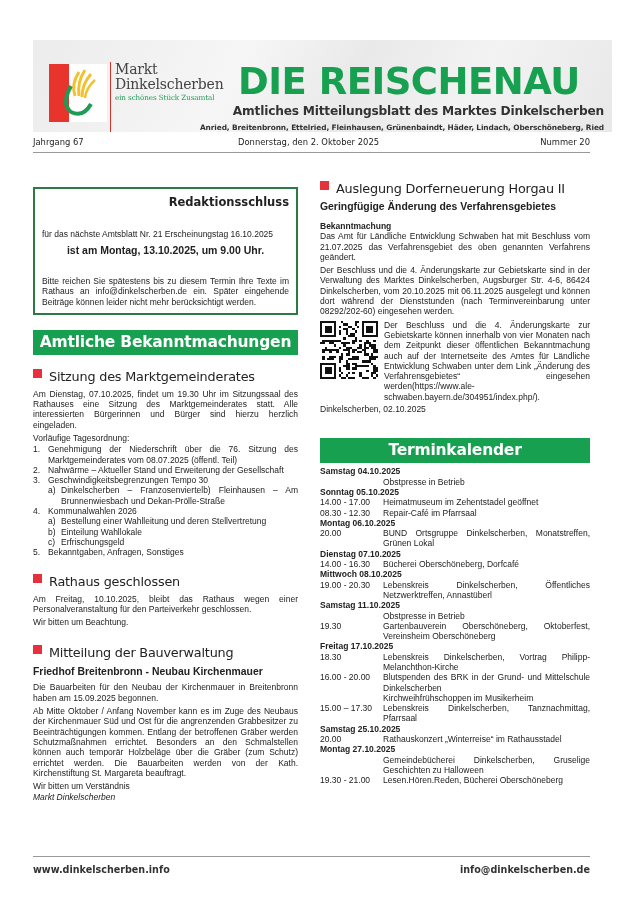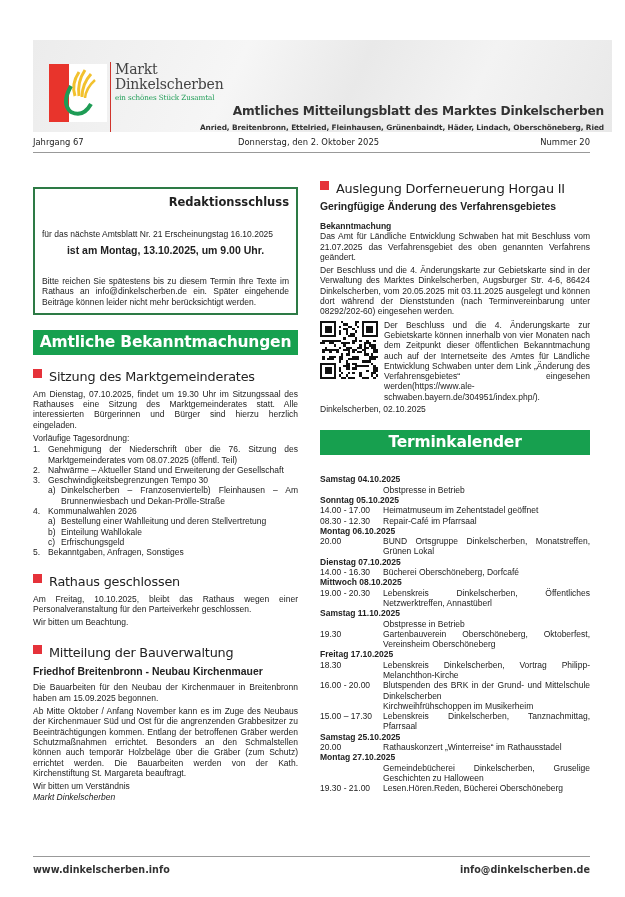--- a/index.html
+++ b/index.html
@@ -27,41 +27,41 @@
   .col-left { position: absolute; left: 33px; top: 163px; width: 265px; }
   .col-right { position: absolute; left: 320px; top: 181px; width: 270px; }
 
   .deadline-box { border: 2px solid #2d7a45; padding: 6px 7px 6px 7px; width: 265px; margin-top: 24px; }
   .deadline-title { text-align: right; font-family: "DejaVu Sans", sans-serif; font-weight: bold; font-size: 11.5px; color: #222; margin-bottom: 3px; }
   .deadline-text { font-size: 8.5px; line-height: 10.2px; text-align: justify; margin-top: 20px; }
   .deadline-date { text-align: center; font-weight: bold; font-size: 10.5px; margin: 5px 0 4px 0; }
 
   .green-banner { background: #17a04f; color: #fff; font-family: "DejaVu Sans", sans-serif; font-weight: bold; font-size: 15.5px; padding: 3px 0 4px 0; text-align: center; letter-spacing: -0.2px; }
   .banner-amtl { margin-top: 15px; width: 265px; }
-  .banner-termin { margin-top: 16px; width: 270px; }
+  .banner-termin { margin-top: 24px; width: 270px; }
 
   .section-head { display: flex; align-items: flex-start; font-family: "DejaVu Sans", sans-serif; font-size: 12.8px; color: #222; margin-top: 14px; margin-bottom: 5px; letter-spacing: -0.2px; }
   .section-head .sq { width: 9px; height: 9px; background: #e5323a; margin-right: 7px; flex: 0 0 auto; }
   .sub-head { font-weight: bold; font-size: 10.4px; margin: 6px 0 5px 0; }
   .p { font-size: 8.5px; line-height: 10.3px; text-align: justify; margin-bottom: 3px; }
   .p-bold { font-weight: bold; font-size: 8.5px; line-height: 10.3px; }
   .p-italic { font-style: italic; font-size: 8.5px; line-height: 10.3px; }
 
   .agenda { font-size: 8.5px; line-height: 10.3px; }
   .agenda-item { display: flex; }
   .agenda-num { width: 15px; flex: 0 0 auto; }
   .agenda-text { flex: 1; text-align: justify; }
   .agenda-sub { display: flex; padding-left: 15px; }
   .agenda-sub .agenda-num { width: 13px; }
 
   .qr-wrap { display: flex; }
   .qr { width: 58px; height: 58px; flex: 0 0 auto; margin-right: 6px; margin-top: 1px; }
   .qr-text { font-size: 8.5px; line-height: 10.3px; text-align: justify; }
 
-  .events { font-size: 8.5px; line-height: 10.3px; margin-top: 19px; }
+  .events { font-size: 8.5px; line-height: 10.3px; margin-top: 3px; }
   .ev-day { font-weight: bold; }
   .ev-row { display: flex; }
   .ev-time { width: 63px; flex: 0 0 auto; white-space: nowrap; }
   .ev-text { flex: 1; text-align: justify; }
 
   .footer-rule { position: absolute; left: 33px; top: 856px; width: 557px; height: 1px; background: #999; }
   .footer-left { position: absolute; left: 33px; top: 864px; font-family: "DejaVu Sans", sans-serif; font-weight: bold; font-size: 9.6px; color: #333; }
   .footer-right { position: absolute; right: 35px; top: 864px; font-family: "DejaVu Sans", sans-serif; font-weight: bold; font-size: 9.6px; color: #333; }
 </style>
 </head>
@@ -76,20 +76,21 @@
     <path d="M42 10 Q33 20 33 33" stroke="#f2c12e" stroke-width="3" fill="none"></path>
     <path d="M46 16 Q37 24 36 34" stroke="#f2c12e" stroke-width="2.5" fill="none"></path>
     <path d="M22 22 Q12 40 22 48 Q34 54 42 40" stroke="#1e9c55" stroke-width="4" fill="none"></path>
   </svg>
   <div class="logo-divider"></div>
   <div class="logo-text">
     <div class="logo-line1">Markt</div>
     <div class="logo-line2">Dinkelscherben</div>
     <div class="logo-tag">ein schönes Stück Zusamtal</div>
   </div>
+  <div class="title-main">DIE REISCHENAU</div>
   <div class="title-sub">Amtliches Mitteilungsblatt des Marktes Dinkelscherben</div>
   <div class="title-places">Anried, Breitenbronn, Ettelried, Fleinhausen, Grünenbaindt, Häder, Lindach, Oberschöneberg, Ried</div>
 </div>
 
 <div class="issue-bar">
   <span style="left:0">Jahrgang 67</span>
   <span style="left:205px">Donnerstag, den 2. Oktober 2025</span>
   <span style="right:0">Nummer 20</span>
 </div>
 <div class="issue-rule"></div>
@@ -168,21 +169,21 @@
 </div>
 
 <div class="col-right">
   <div class="section-head" style="margin-top:0">
     <span class="sq"></span>
     <span>Auslegung Dorferneuerung Horgau II</span>
   </div>
   <div class="sub-head" style="margin-top:4px;margin-bottom:9px">Geringfügige Änderung des Verfahrensgebietes</div>
   <div class="p-bold">Bekanntmachung</div>
   <div class="p">Das Amt für Ländliche Entwicklung Schwaben hat mit Beschluss vom 21.07.2025 das Verfahrensgebiet des oben genannten Verfahrens geändert.</div>
-  <div class="p">Der Beschluss und die 4. Änderungskarte zur Gebietskarte sind in der Verwaltung des Marktes Dinkelscherben, Augsburger Str. 4-6, 86424 Dinkelscherben, vom 20.05.2025 mit 03.11.2025 ausgelegt und können dort während der Dienststunden (nach Terminvereinbarung unter 08292/202-60) eingesehen werden.</div>
+  <div class="p">Der Beschluss und die 4. Änderungskarte zur Gebietskarte sind in der Verwaltung des Marktes Dinkelscherben, Augsburger Str. 4-6, 86424 Dinkelscherben, vom 20.10.2025 mit 06.11.2025 ausgelegt und können dort während der Dienststunden (nach Terminvereinbarung unter 08292/202-60) eingesehen werden.</div>
   <div class="qr-wrap">
     <svg class="qr" id="qr" viewBox="0 0 25 25" shape-rendering="crispEdges">
         <rect x="9" y="0" width="1" height="1" fill="#111"></rect>
         <rect x="15" y="0" width="1" height="1" fill="#111"></rect>
         <rect x="16" y="0" width="1" height="1" fill="#111"></rect>
         <rect x="10" y="1" width="1" height="1" fill="#111"></rect>
         <rect x="11" y="1" width="1" height="1" fill="#111"></rect>
         <rect x="15" y="1" width="1" height="1" fill="#111"></rect>
         <rect x="8" y="2" width="1" height="1" fill="#111"></rect>
         <rect x="12" y="2" width="1" height="1" fill="#111"></rect>

